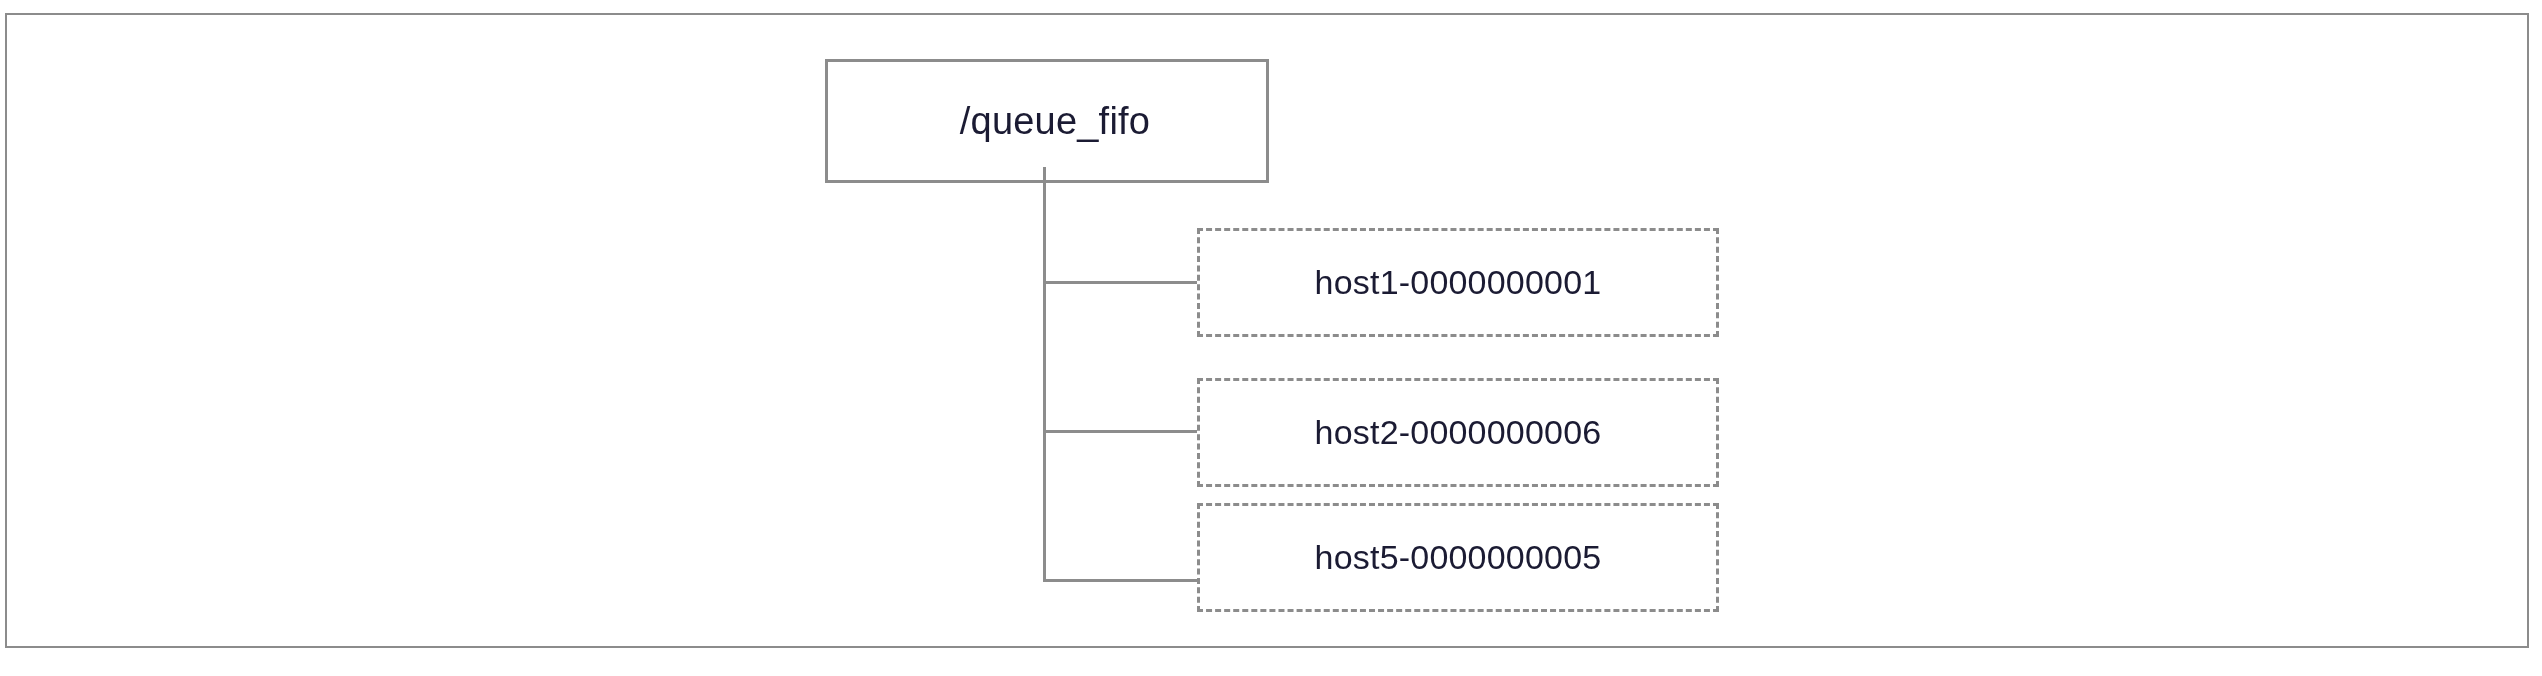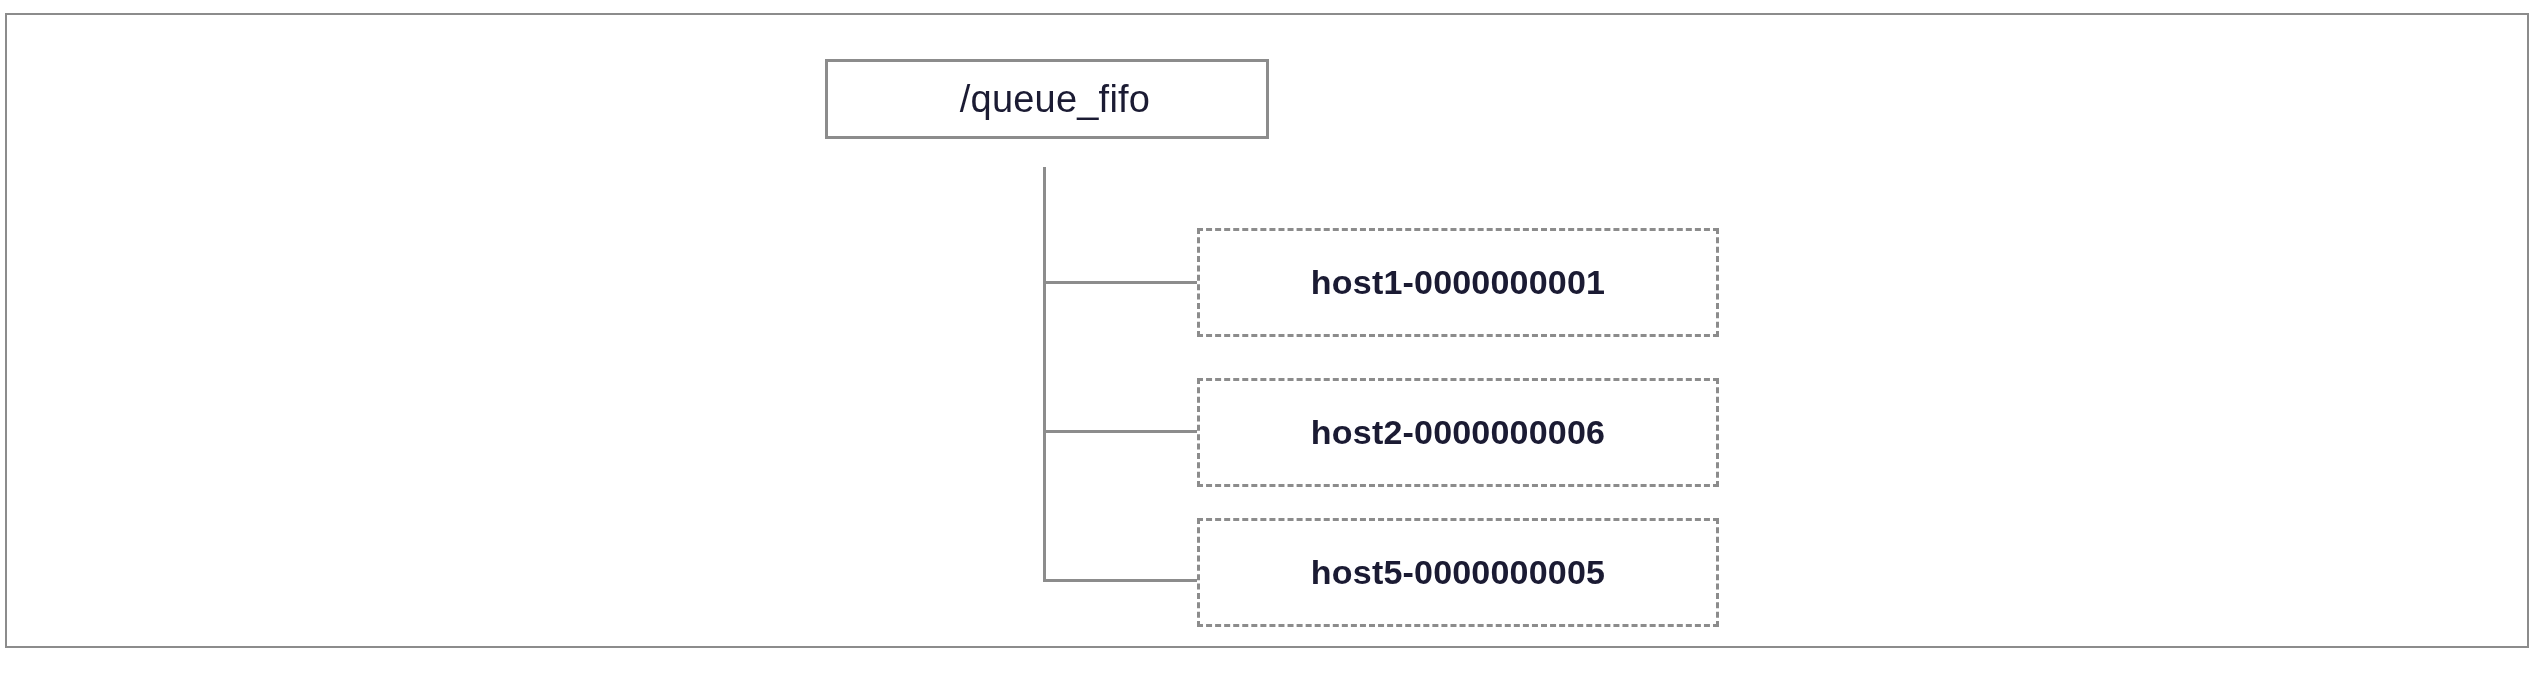--- a/index.html
+++ b/index.html
@@ -31,21 +31,21 @@
     background: #ffffff;
     box-sizing: border-box;
   }
 
   
   .node-root {
     position: absolute;
     left: 818px;
     top: 44px;
     width: 444px;
-    height: 80px;
+    height: 124px;
     border: 3px solid #8c8c8c;
     background: #ffffff;
     box-sizing: border-box;
     display: flex;
     align-items: center;
     justify-content: center;
     padding-left: 16px;
   }
   .node-root .node-label {
     font-size: 38px;
@@ -65,25 +65,24 @@
     box-sizing: border-box;
     display: flex;
     align-items: center;
     justify-content: center;
   }
   .node-child .node-label {
     font-size: 34px;
     color: #1b1b33;
     letter-spacing: 0.2px;
     white-space: nowrap;
-    font-weight: bold;
   }
   .child-1 { top: 213px; }
   .child-2 { top: 363px; }
-  .child-3 { top: 503px; }
+  .child-3 { top: 488px; }
 
   
   .trunk {
     position: absolute;
     left: 1036px;
     top: 152px;
     width: 3px;
     height: 415px;
     background: #8c8c8c;
   }

